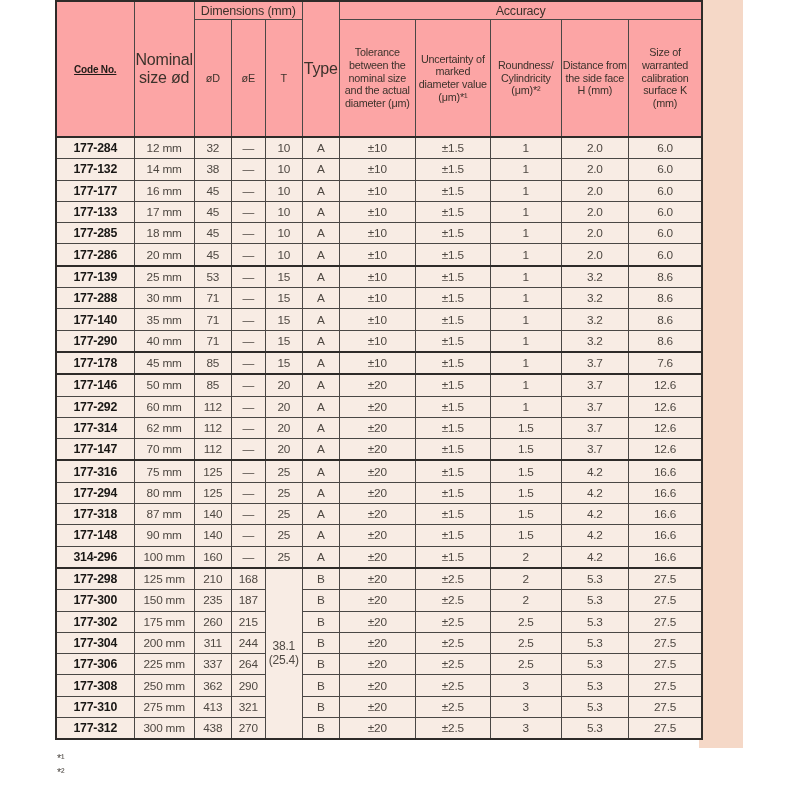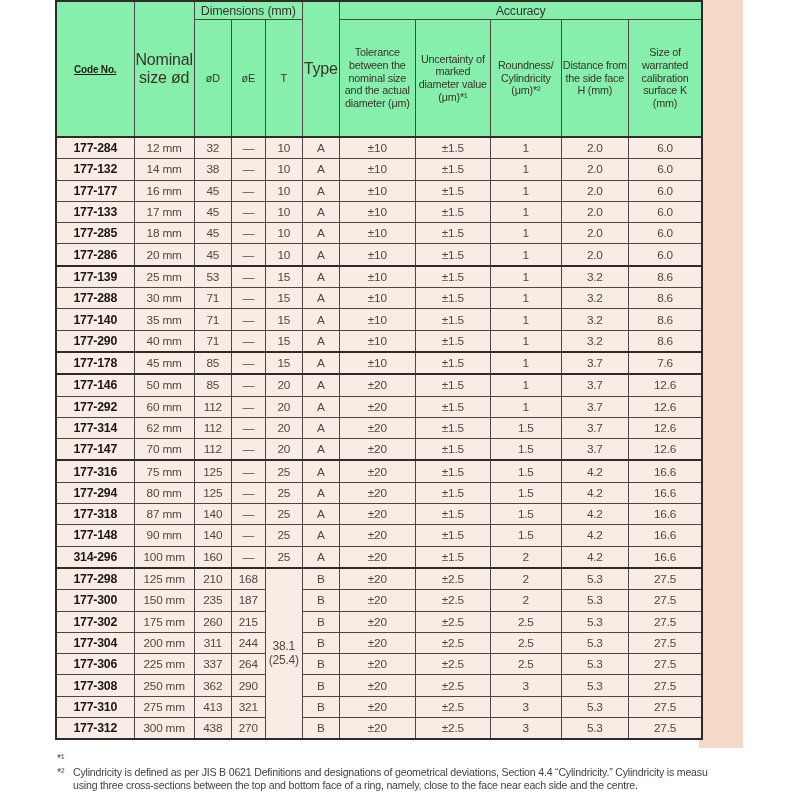--- a/index.html
+++ b/index.html
@@ -26,21 +26,21 @@
     table-layout: fixed;
     border: 2px solid #2e2b29;
   }
   .spec th, .spec td {
     border: 1.5px solid #4a4745;
     overflow: hidden;
   }
 
   
   .spec thead th {
-    background: #86efac;
+    background: #fca5a5;
     color: #3c322b;
     font-weight: normal;
     text-align: center;
     vertical-align: middle;
     padding: 1px 1px;
   }
   .spec .group-th {
     height: 15px;
     font-size: 12.5px;
     border-bottom-width: 1.5px;
@@ -496,21 +496,19 @@
         </tr>
       </tbody>
   </table>
 
   <div class="footnotes">
       <div class="fn-line">
         <span class="fn-marker">*¹</span>
       </div>
       <div class="fn-line">
         <span class="fn-marker">*²</span>
-        <span class="fn-text">Cylindricity is defined as per JIS B 0621 Definitions and designations of geometrical deviations, Section 4.4 “Cylindricity.” Cylindricity is measu</span>
       </div>
       <div class="fn-line">
         <span class="fn-marker"></span>
-        <span class="fn-text">using three cross-sections between the top and bottom face of a ring, namely, close to the face near each side and the centre.</span>
       </div>
     </div>
 
 </div>
 
 </body></html>

